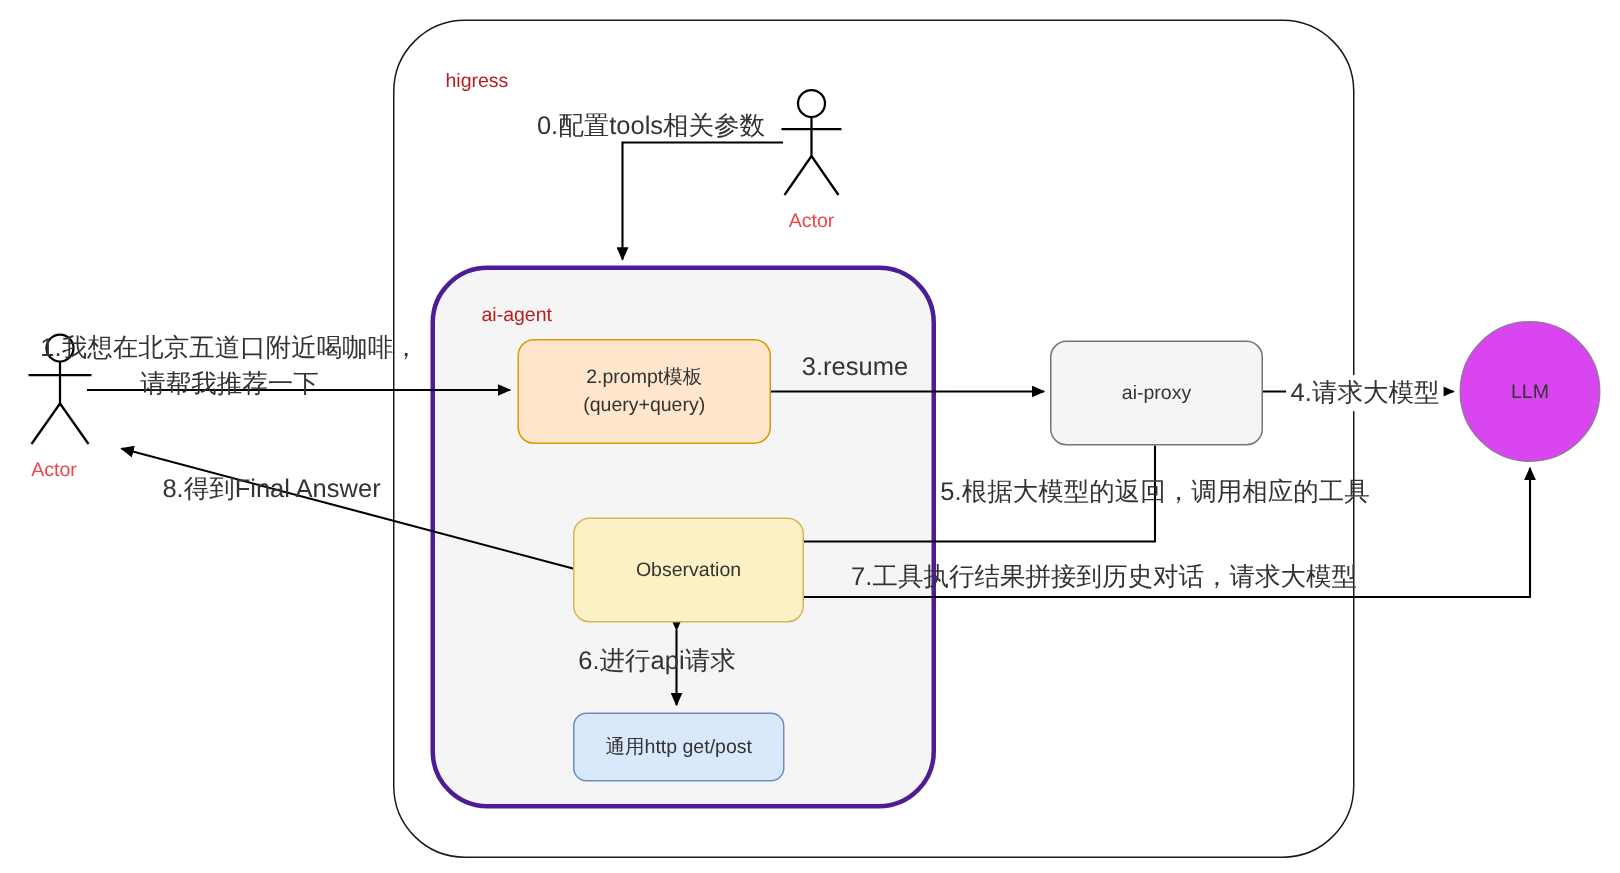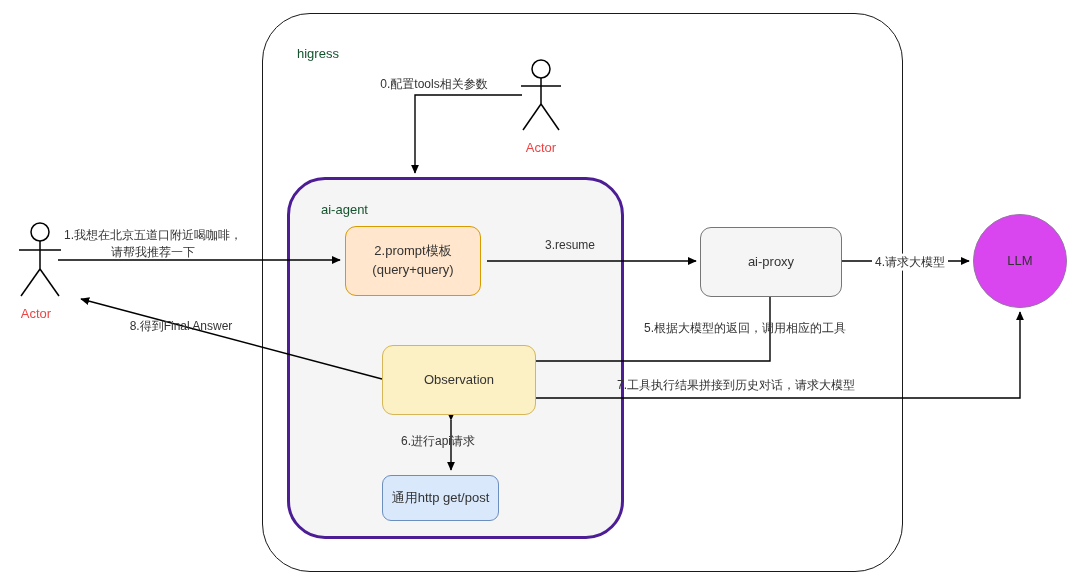--- a/index.html
+++ b/index.html
@@ -3,30 +3,30 @@
 <meta charset="utf-8">
 <style>
   html,body{margin:0;padding:0;background:#fff;}
   #stage{
     position:relative;width:1080px;height:582px;background:#ffffff;
     font-family:"Liberation Sans","DejaVu Sans",sans-serif;color:#333;
     overflow:hidden;
   }
   .container{position:absolute;background:#fff;border:1px solid #1a1a1a;border-radius:48px;z-index:1;}
   .container.inner{background:#f5f5f5;border:3px solid #4c1d95;border-radius:38px;z-index:2;}
-  .container-label{position:absolute;font-size:13px;color:#14532d;white-space:nowrap;text-align:center;}
+  .container-label{position:absolute;font-size:13px;color:#b91c1c;white-space:nowrap;text-align:center;}
   svg.wires{position:absolute;left:0;top:0;z-index:3;pointer-events:none;}
   .node{
     position:absolute;display:flex;flex-direction:column;align-items:center;justify-content:center;
     text-align:center;font-size:13px;line-height:1.45;color:#333;z-index:4;box-sizing:border-box;
   }
   .node.rounded{border-radius:11px;border:1px solid;}
   .node.circle{border-radius:50%;border:1px solid;}
   .edge-label{
-    position:absolute;transform:translate(-50%,-50%);font-size:12px;color:#333;
+    position:absolute;transform:translate(-50%,-50%);font-size:17px;color:#333;
     white-space:nowrap;text-align:center;z-index:5;line-height:1.4;
   }
   .edge-label.on-line{background:#ffffff;padding:0 3px;}
   .actor-label{
     position:absolute;transform:translate(-50%,-50%);font-size:13px;color:#ef4444;
     white-space:nowrap;z-index:5;
   }
 </style>
 </head>
 <body>
@@ -74,30 +74,30 @@
 
     <g stroke="#000" stroke-width="1.5" fill="none">
       <circle cx="541" cy="69" r="9"></circle>
       <line x1="541" y1="78" x2="541" y2="104"></line>
       <line x1="521" y1="86" x2="561" y2="86"></line>
       <line x1="541" y1="104" x2="523" y2="130"></line>
       <line x1="541" y1="104" x2="559" y2="130"></line>
     </g>
   </svg>
 
-  <div class="node rounded" style="left: 345px; top: 226px; width: 136px; height: 70px; background: rgb(255, 230, 204); border-color: rgb(215, 155, 0);">
+  <div class="node rounded" style="left: 345px; top: 226px; width: 169px; height: 70px; background: rgb(255, 230, 204); border-color: rgb(215, 155, 0);">
     <div>2.prompt模板</div>
     <div>(query+query)</div>
   </div>
 
   <div class="node rounded" style="left: 382px; top: 345px; width: 154px; height: 70px; background: rgb(252, 240, 197); border-color: rgb(214, 182, 86);">
     <div>Observation</div>
   </div>
 
-  <div class="node rounded" style="left: 382px; top: 475px; width: 117px; height: 46px; border-radius: 9px; background: rgb(217, 232, 251); border-color: rgb(108, 142, 191);">
+  <div class="node rounded" style="left: 382px; top: 475px; width: 141px; height: 46px; border-radius: 9px; background: rgb(217, 232, 251); border-color: rgb(108, 142, 191);">
     <div>通用http get/post</div>
   </div>
 
   <div class="node rounded" style="left: 700px; top: 227px; width: 142px; height: 70px; background: rgb(245, 245, 245); border-color: rgb(118, 118, 118);">
     <div>ai-proxy</div>
   </div>
 
   <div class="node circle" style="left: 973px; top: 214px; width: 94px; height: 94px; background: #d946ef; border-color: rgb(150, 115, 166);">
     <div>LLM</div>
   </div>
@@ -106,21 +106,21 @@
 
   <div class="edge-label" style="left:153px;top:244px;">
     <div>1.我想在北京五道口附近喝咖啡，</div>
     <div>请帮我推荐一下</div>
   </div>
 
   <div class="edge-label" style="left:570px;top:245px;">3.resume</div>
 
   <div class="edge-label on-line" style="left:910px;top:262px;">4.请求大模型</div>
 
-  <div class="edge-label" style="left:745px;top:328px;">5.根据大模型的返回，调用相应的工具</div>
+  <div class="edge-label" style="left:770px;top:328px;">5.根据大模型的返回，调用相应的工具</div>
 
   <div class="edge-label" style="left:438px;top:441px;">6.进行api请求</div>
 
   <div class="edge-label" style="left:736px;top:385px;">7.工具执行结果拼接到历史对话，请求大模型</div>
 
   <div class="edge-label" style="left:181px;top:326px;">8.得到Final Answer</div>
 
   <div class="actor-label" style="left:36px;top:313px;">Actor</div>
   <div class="actor-label" style="left:541px;top:147px;">Actor</div>
 

